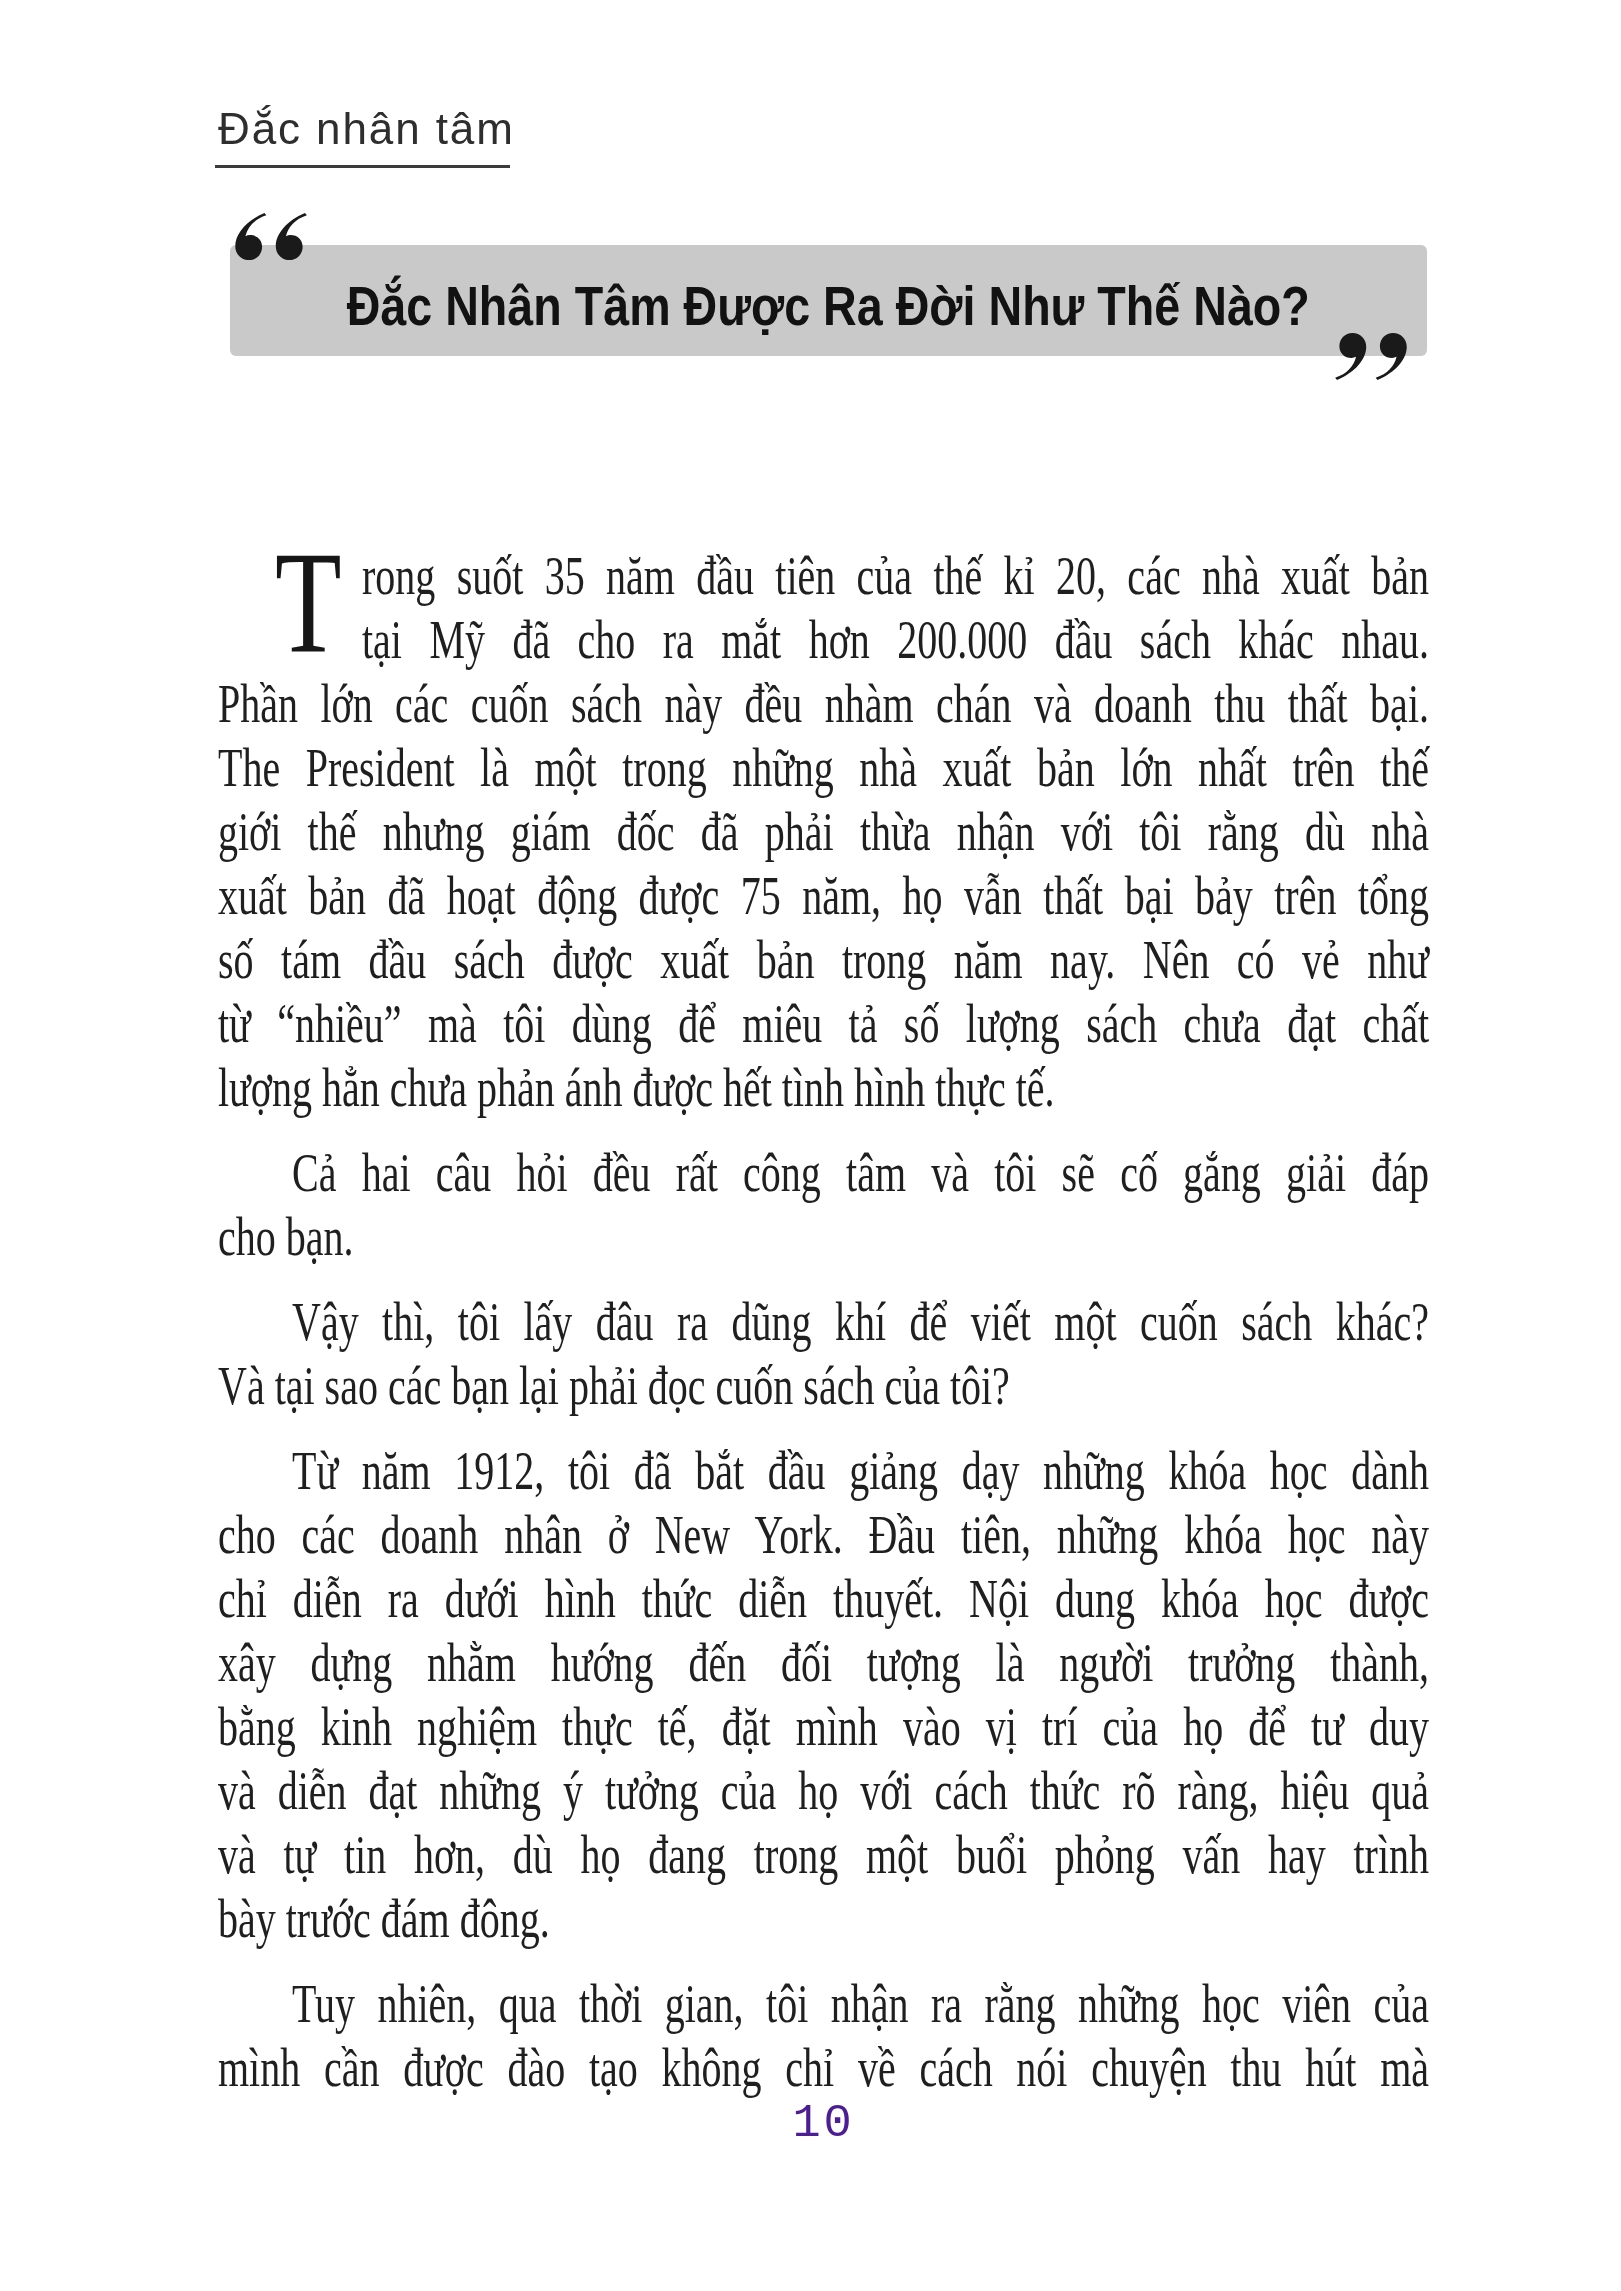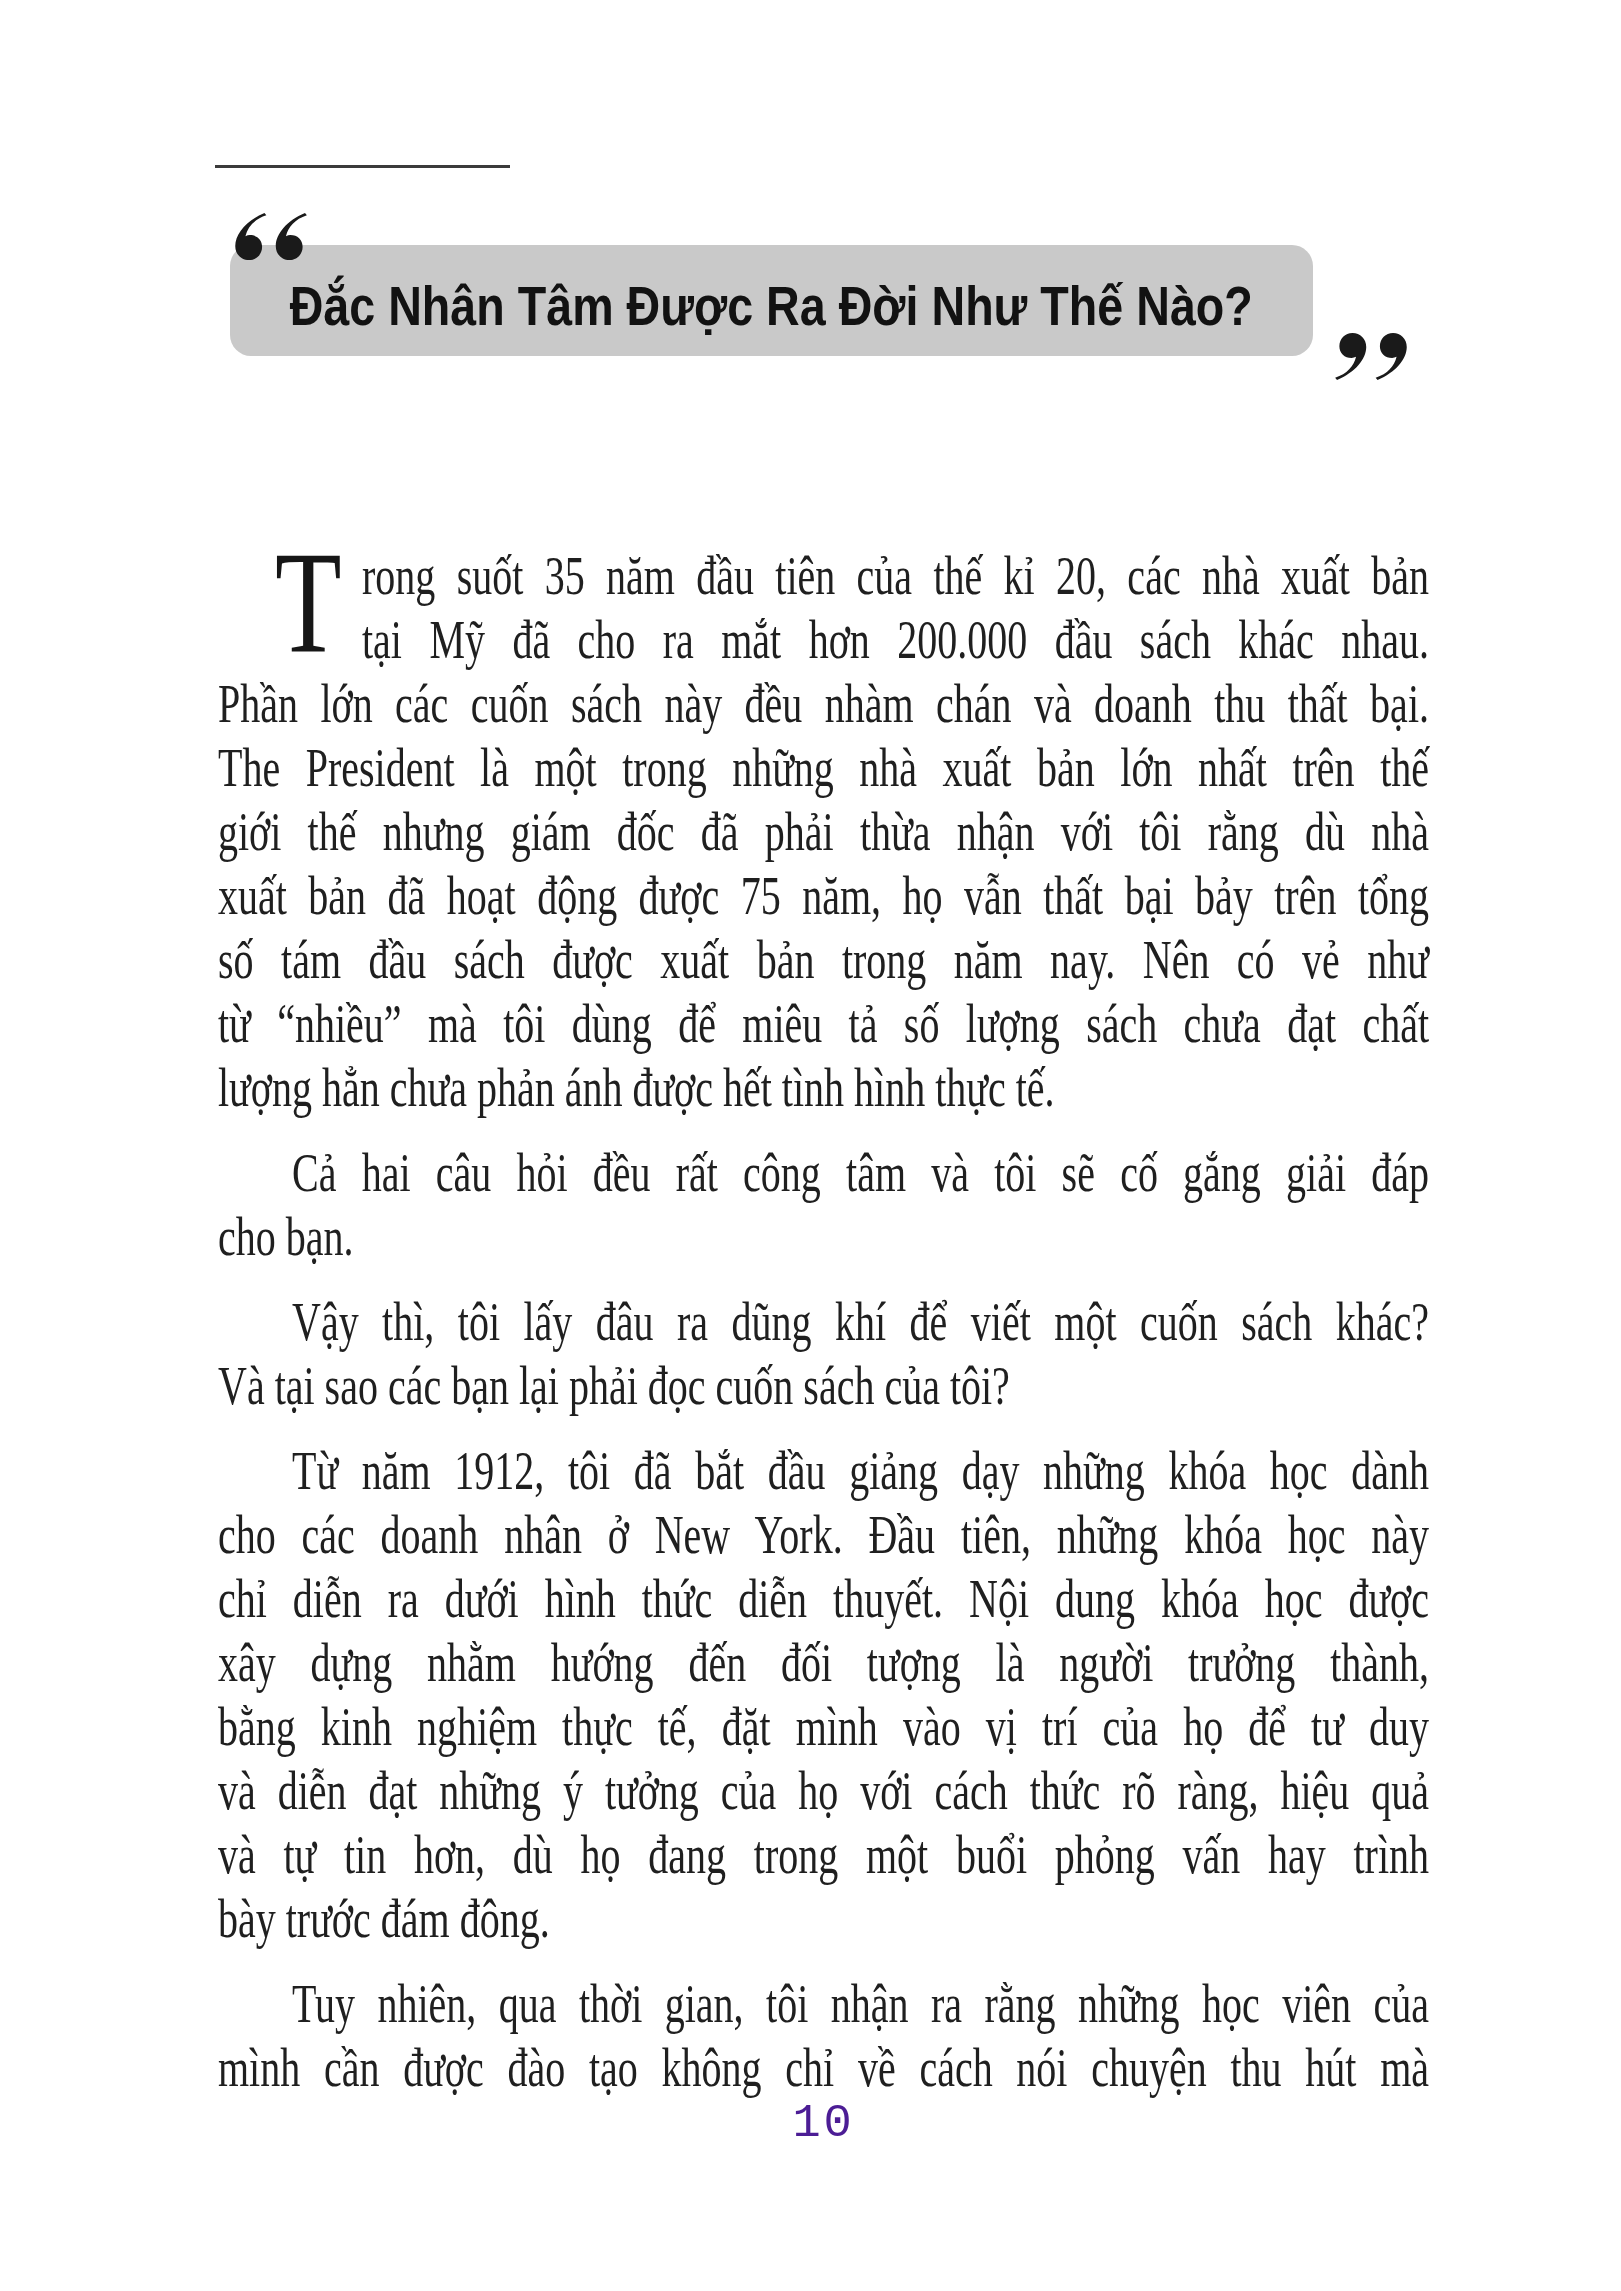--- a/index.html
+++ b/index.html
@@ -19,22 +19,22 @@
     color:#2e2e2e; font-weight:400;
   }
   .header-rule {
     position:absolute; left:215px; top:165px;
     width:295px; height:2.8px; background:#3b3b3b;
   }
 
   
   .banner {
     position:absolute; left:230px; top:245px;
-    width:1083px; height:111px;
-    border-radius:21px;
+    width:1197px; height:111px;
+    border-radius:6px;
     display:flex; align-items:center; justify-content:center;
   }
   .banner-title {
     font-family:"Liberation Sans","DejaVu Sans",sans-serif;
     font-weight:700; font-size:53px; white-space:nowrap;
     transform:scale(0.88,1.04); transform-origin:50% 50%;
     padding-top:9.5px;
   }
   .quote-icon { position:absolute; }
   .quote-open  { left:233px; top:212px; }
@@ -69,20 +69,21 @@
     text-align:center;
     font-family:Liberation Mono, monospace;
     font-size:47px; letter-spacing:2.8px; color:#4c1d95;
   }
 </style>
 </head>
 <body>
 
 <div id="page">
 
+  <div class="running-header">Đắc nhân tâm</div>
   <div class="header-rule"></div>
 
   <div class="banner" style="background: rgb(201, 201, 201);">
     <div class="banner-title" style="color: rgb(18, 18, 18);">Đắc Nhân Tâm Được Ra Đời Như Thế Nào?</div>
   </div>
 
   <span class="quote-icon quote-open">
     <svg width="78" height="49" viewBox="0 0 82 52" xmlns="http://www.w3.org/2000/svg">
       <g fill="#1a1a1a">
         <path d="M33,1 C14,9 2,23 2,36 C2,45 8.5,51 16.5,51 C24.5,51 30.5,45 30.5,37 C30.5,29.5 25,24.5 17.5,24.5 C16,24.5 14.3,24.9 12.8,25.7 C15.2,15.6 22.4,7.6 35,3.4 Z"></path>

